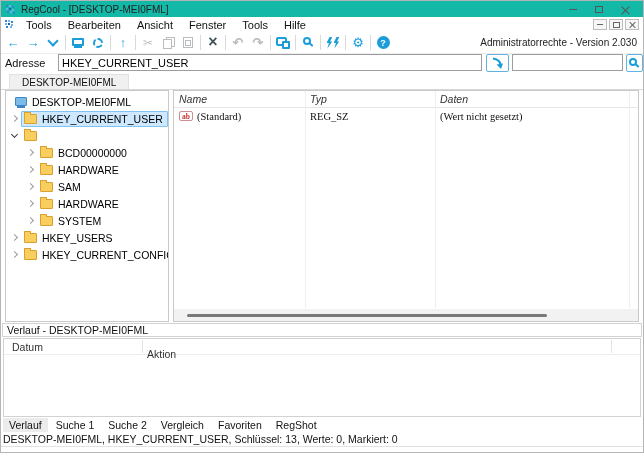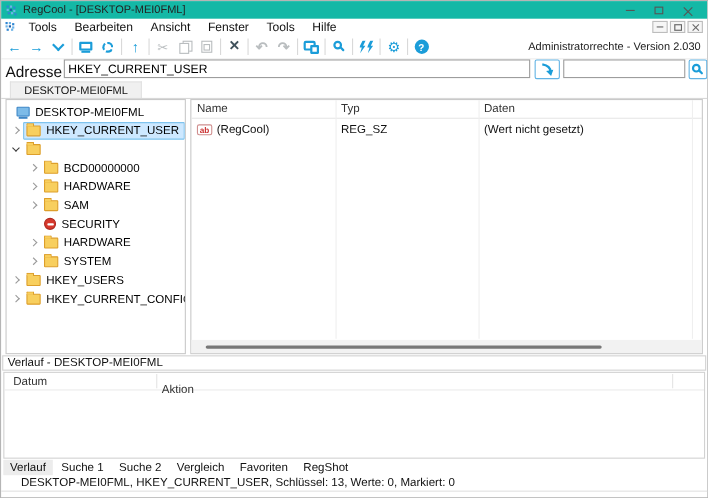--- a/index.html
+++ b/index.html
@@ -63,21 +63,21 @@
   .i-mag{width:8px;height:8px;border:2px solid var(--blue);border-radius:50%;position:relative;box-sizing:border-box;margin:-3px 3px 0 0;}
   .i-mag::after{content:"";position:absolute;width:2px;height:5px;background:var(--blue);right:-3px;bottom:-4px;transform:rotate(-45deg);border-radius:1px;}
   .i-bolt{display:flex;gap:1px;}
   .i-bolt b{width:6px;height:12px;background:var(--blue);clip-path:polygon(55% 0,100% 0,60% 42%,95% 42%,15% 100%,40% 55%,0 55%);}
   .i-gear{font-size:13px;color:var(--blue);line-height:1;}
   .i-help{width:13px;height:13px;border-radius:50%;background:var(--blue);color:#fff;font-size:9px;font-weight:bold;display:flex;align-items:center;justify-content:center;}
   .version{margin-left:auto;font-size:10px;color:#222;padding-right:4px;}
 
   
   .addressrow{position:absolute;top:52px;left:0;right:0;height:20px;}
-  .addr-label{position:absolute;left:4px;top:4px;font-size:14px;}
+  .addr-label{position:absolute;left:4px;top:4px;font-size:11px;}
   .addr-input{position:absolute;left:57px;top:1px;width:424px;height:17px;border:1px solid #9d9d9d;font-size:11px;padding:0 3px;font-family:inherit;box-sizing:border-box;outline:none;}
   .go-btn{position:absolute;left:485px;top:1px;width:23px;height:18px;border:1px solid #62b3e4;border-radius:2px;background:#fff;display:flex;align-items:center;justify-content:center;box-sizing:border-box;}
   .filter-input{position:absolute;left:511px;top:1px;width:111px;height:17px;border:1px solid #9d9d9d;font-size:11px;padding:0 3px;font-family:inherit;box-sizing:border-box;outline:none;}
   .search-btn{position:absolute;left:625px;top:1px;width:17px;height:18px;border:1px solid #62b3e4;border-radius:2px;background:#fff;display:flex;align-items:center;justify-content:center;box-sizing:border-box;}
 
   
   .tabrow{position:absolute;top:72px;left:0;right:0;height:16px;}
   .top-tab{position:absolute;left:8px;top:1px;height:15px;padding:0 12px;background:#f0f0f0;border:1px solid #e1e1e1;border-bottom:none;font-size:10px;display:flex;align-items:center;box-sizing:border-box;}
 
   
@@ -96,42 +96,42 @@
   .fico{width:13px;height:10px;background:#f8cf5e;border:1px solid #dd9f2b;border-radius:1px;position:relative;flex:none;box-sizing:border-box;}
   .fico::before{content:"";position:absolute;top:-3px;left:-1px;width:5px;height:2px;background:#f8cf5e;border:1px solid #dd9f2b;border-bottom:none;border-radius:1px 1px 0 0;}
   .cico{width:12px;height:9px;border:1px solid #3d86c6;background:#7dbbe8;border-radius:1px;position:relative;flex:none;box-sizing:border-box;}
   .cico::after{content:"";position:absolute;left:1px;right:1px;bottom:-3px;height:2px;background:#3d86c6;}
   .lico{width:11px;height:11px;border-radius:50%;background:#d6382c;position:relative;flex:none;border:1px solid #b02a20;box-sizing:border-box;}
   .lico::after{content:"";position:absolute;left:1.5px;right:1.5px;top:3.5px;height:2px;background:#fff;border-radius:1px;}
   .tlbl{white-space:nowrap;color:#000;}
 
   .listpane{position:absolute;left:172px;right:4px;top:0;height:232px;border:1px solid var(--bdr);background:#fff;box-sizing:border-box;}
   .lheader{display:flex;height:16px;border-bottom:1px solid #e6e6e6;font-size:10.5px;color:#333;align-items:center;}
-  .lh{padding-left:5px;box-sizing:border-box;flex:none;}
+  .lh{padding-left:5px;box-sizing:border-box;flex:none;font-style:italic;}
   .w-name{width:131px;} .w-typ{width:130px;} .w-daten{width:194px;}
   .csep{position:absolute;top:0;bottom:13px;width:1px;background:#efefef;}
-  .lrow{display:flex;height:16px;align-items:flex-end;font-size:10.5px;}
+  .lrow{display:flex;height:16px;align-items:center;font-size:10.5px;font-family:Liberation Serif, serif;}
   .lcell{padding-left:5px;box-sizing:border-box;flex:none;display:flex;align-items:center;white-space:nowrap;overflow:hidden;}
   .abico{width:14px;height:10px;border:1px solid #d08f8f;border-radius:2px;color:#c33;font-size:7.5px;font-weight:bold;display:inline-flex;align-items:center;justify-content:center;margin:0 4px 0 0;background:#fff;flex:none;box-sizing:border-box;}
   .hscroll{position:absolute;left:0;right:0;bottom:0;height:12px;background:#f2f2f2;}
   .hthumb{position:absolute;left:13px;top:5px;width:360px;height:3px;background:#787878;border-radius:2px;}
 
   
   .histhead{position:absolute;top:322px;left:1px;right:1px;height:14px;border:1px solid #d2d2d2;background:#fff;font-size:10.5px;display:flex;align-items:center;padding-left:4px;box-sizing:border-box;}
   .histtable{position:absolute;top:337px;left:2px;right:2px;height:79px;border:1px solid #d2d2d2;background:#fff;box-sizing:border-box;}
   .hth{display:flex;height:15px;border-bottom:1px solid #ececec;font-size:10.5px;color:#333;align-items:center;position:relative;}
   .hc1{width:138px;padding-left:8px;box-sizing:border-box;flex:none;}
   .hc2{padding-left:5px;margin-top:15px;}
   .hsep{position:absolute;top:1px;height:13px;width:1px;background:#e4e4e4;}
 
   
   .bottomtabs{position:absolute;top:417px;left:2px;right:2px;height:14px;display:flex;align-items:stretch;gap:2px;font-size:10.5px;}
   .btab{padding:0 6px;display:flex;align-items:center;text-align:center;}
   .btab.active{background:#ececec;}
-  .statusbar{position:absolute;top:431px;left:0;right:0;height:15px;font-size:10.5px;display:flex;align-items:center;padding-left:18px;border-bottom:1px solid #e2e2e2;box-sizing:border-box;}
+  .statusbar{position:absolute;top:431px;left:0;right:0;height:15px;font-size:10.5px;display:flex;align-items:center;padding-left:2px;border-bottom:1px solid #e2e2e2;box-sizing:border-box;}
 </style>
 </head>
 <body>
 
 <div class="window">
 
   <div class="titlebar">
     <span class="app-icon">
         <i></i>
       </span>
@@ -296,27 +296,20 @@
             <span class="tlbl">HARDWARE</span>
           </span>
       </div>
       <div class="trow lv2 collapsed">
         <span class="chev"></span>
         <span class="titem">
             <span class="fico"></span>
             <span class="tlbl">SAM</span>
           </span>
       </div>
-      <div class="trow lv2 noexp">
-        <span class="chev"></span>
-        <span class="titem">
-            <span class="lico"></span>
-            <span class="tlbl">SECURITY</span>
-          </span>
-      </div>
       <div class="trow lv2 collapsed">
         <span class="chev"></span>
         <span class="titem">
             <span class="fico"></span>
             <span class="tlbl">HARDWARE</span>
           </span>
       </div>
       <div class="trow lv2 collapsed">
         <span class="chev"></span>
         <span class="titem">
@@ -345,21 +338,21 @@
         <span class="lh w-name">Name</span>
         <span class="lh w-typ">Typ</span>
         <span class="lh w-daten">Daten</span>
       </div>
       <div class="csep" style="left:131px;"></div>
       <div class="csep" style="left:261px;"></div>
       <div class="csep" style="left:455px;"></div>
       <div class="lrow">
         <span class="lcell w-name">
             <span class="abico">ab</span>
-            <span>(RegCool)</span>
+            <span>(Standard)</span>
           </span>
         <span class="lcell w-typ">REG_SZ</span>
         <span class="lcell w-daten">(Wert nicht gesetzt)</span>
       </div>
       <div class="hscroll">
         <div class="hthumb"></div>
       </div>
     </div>
   </div>
 

